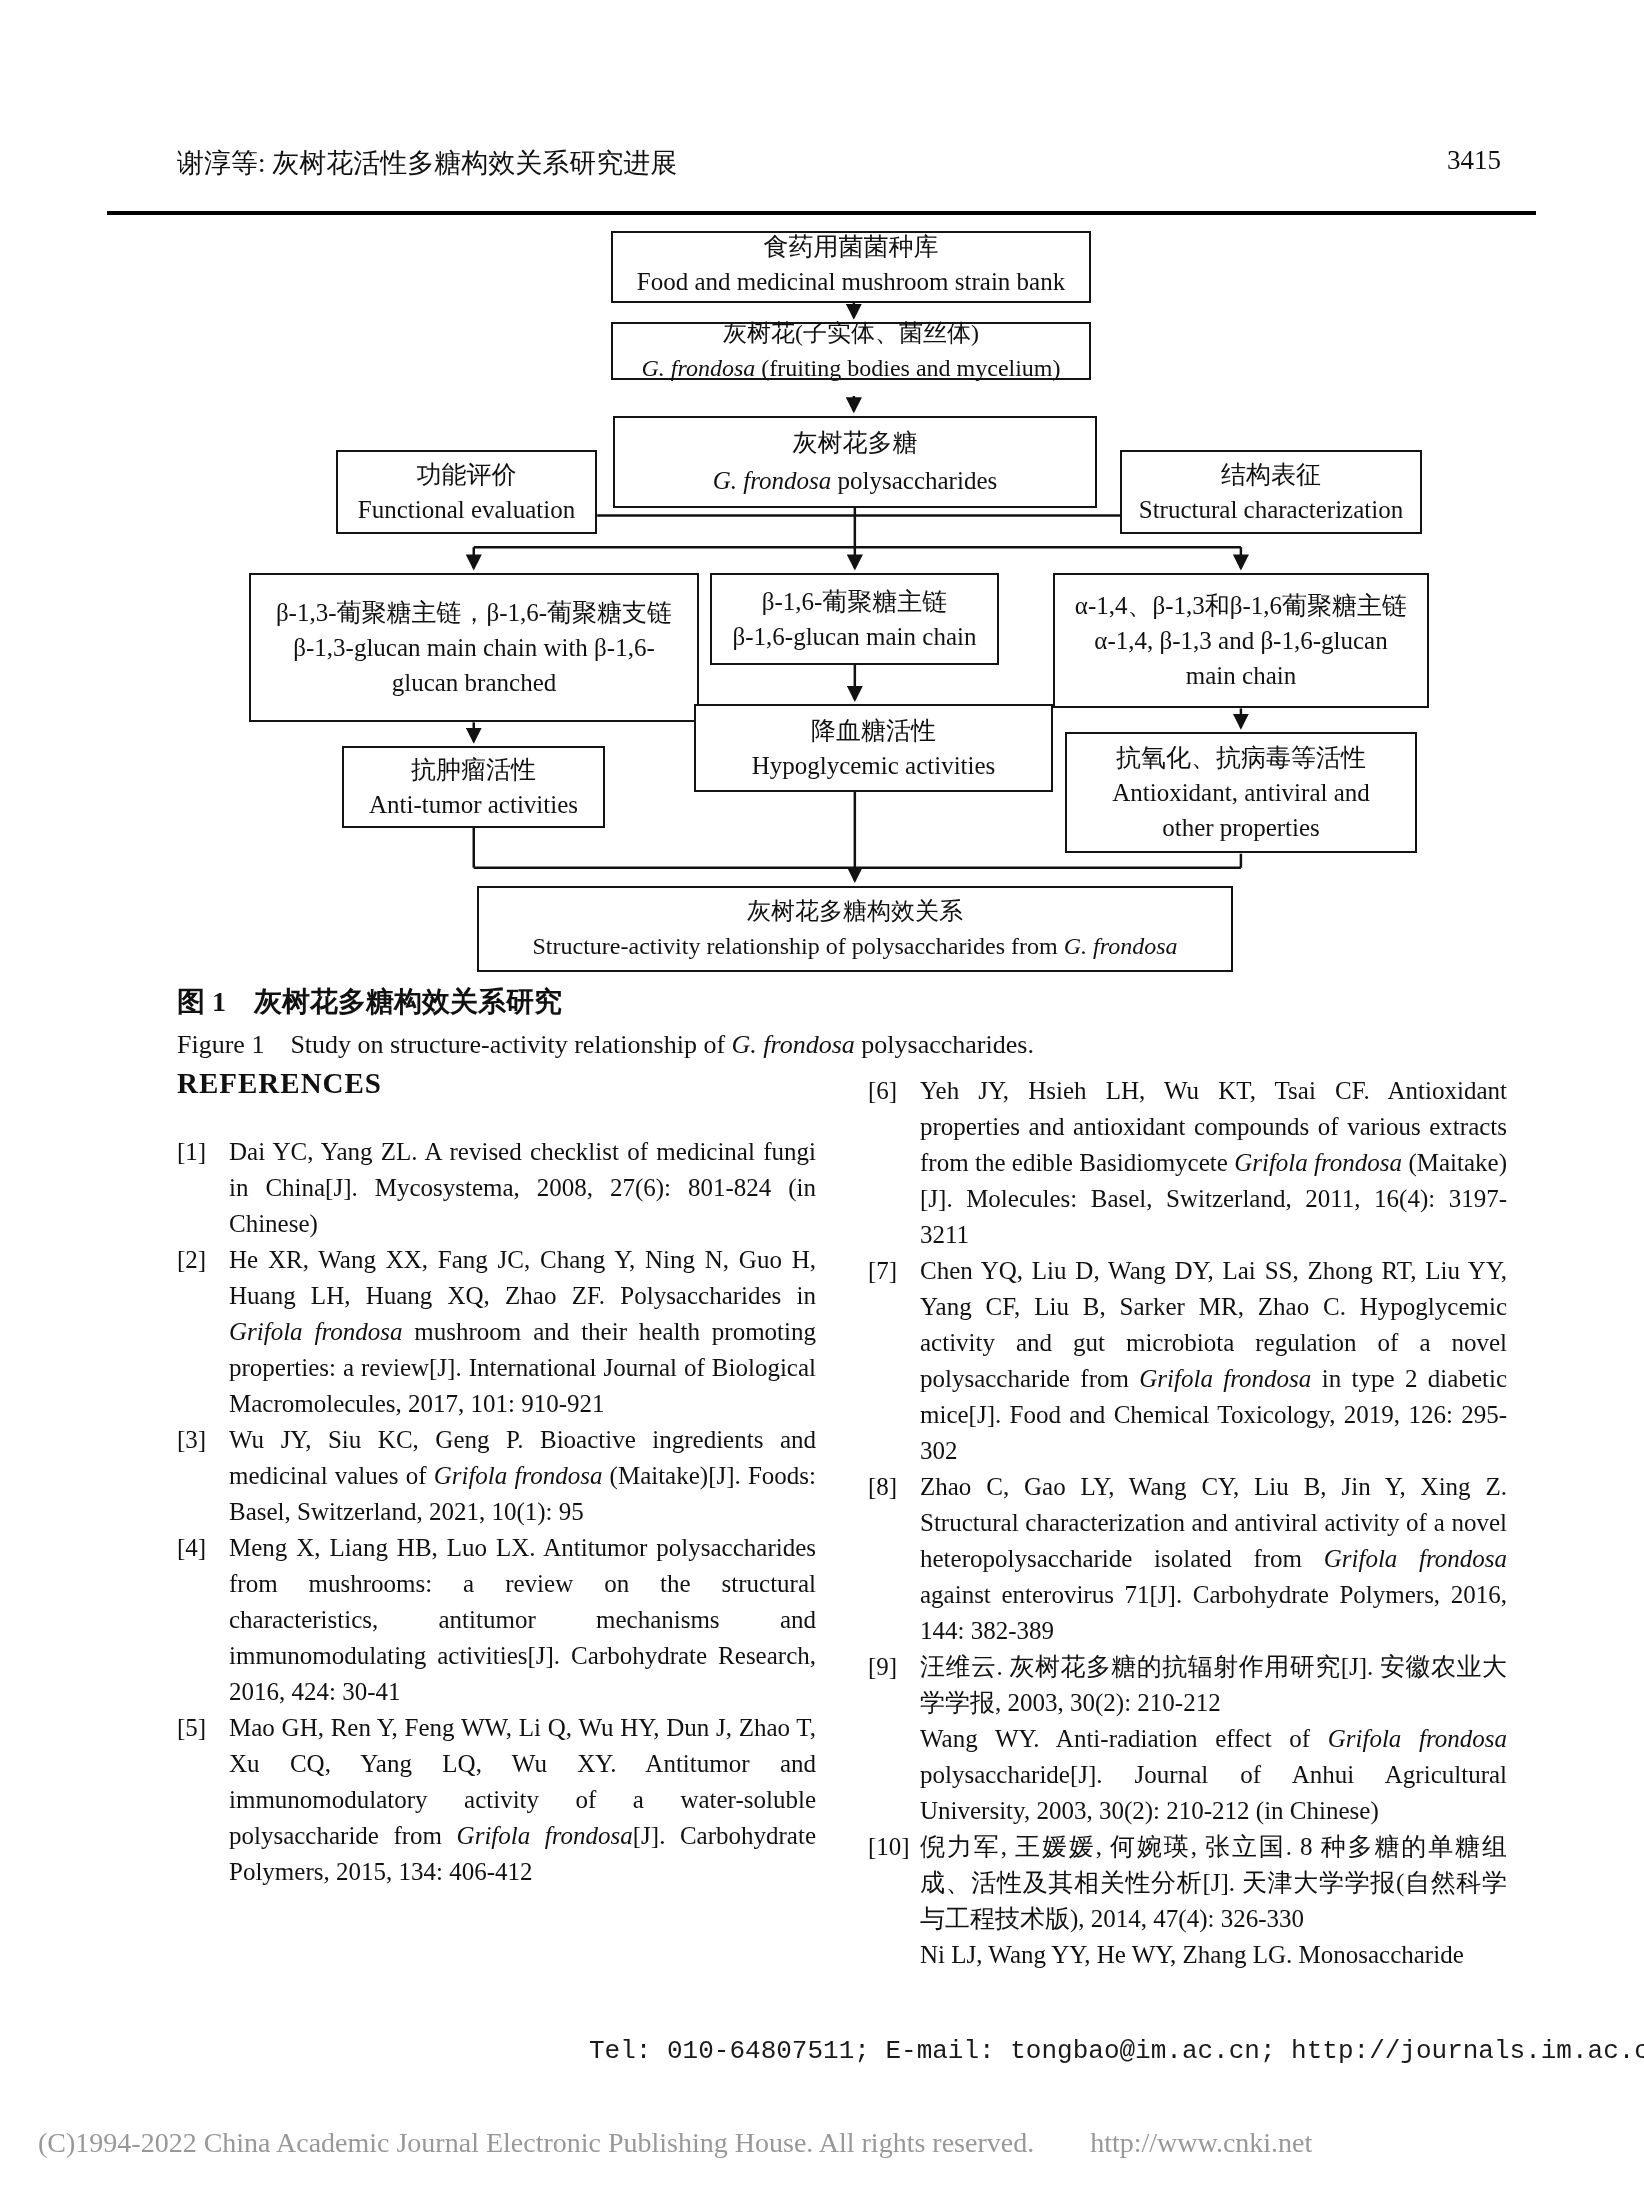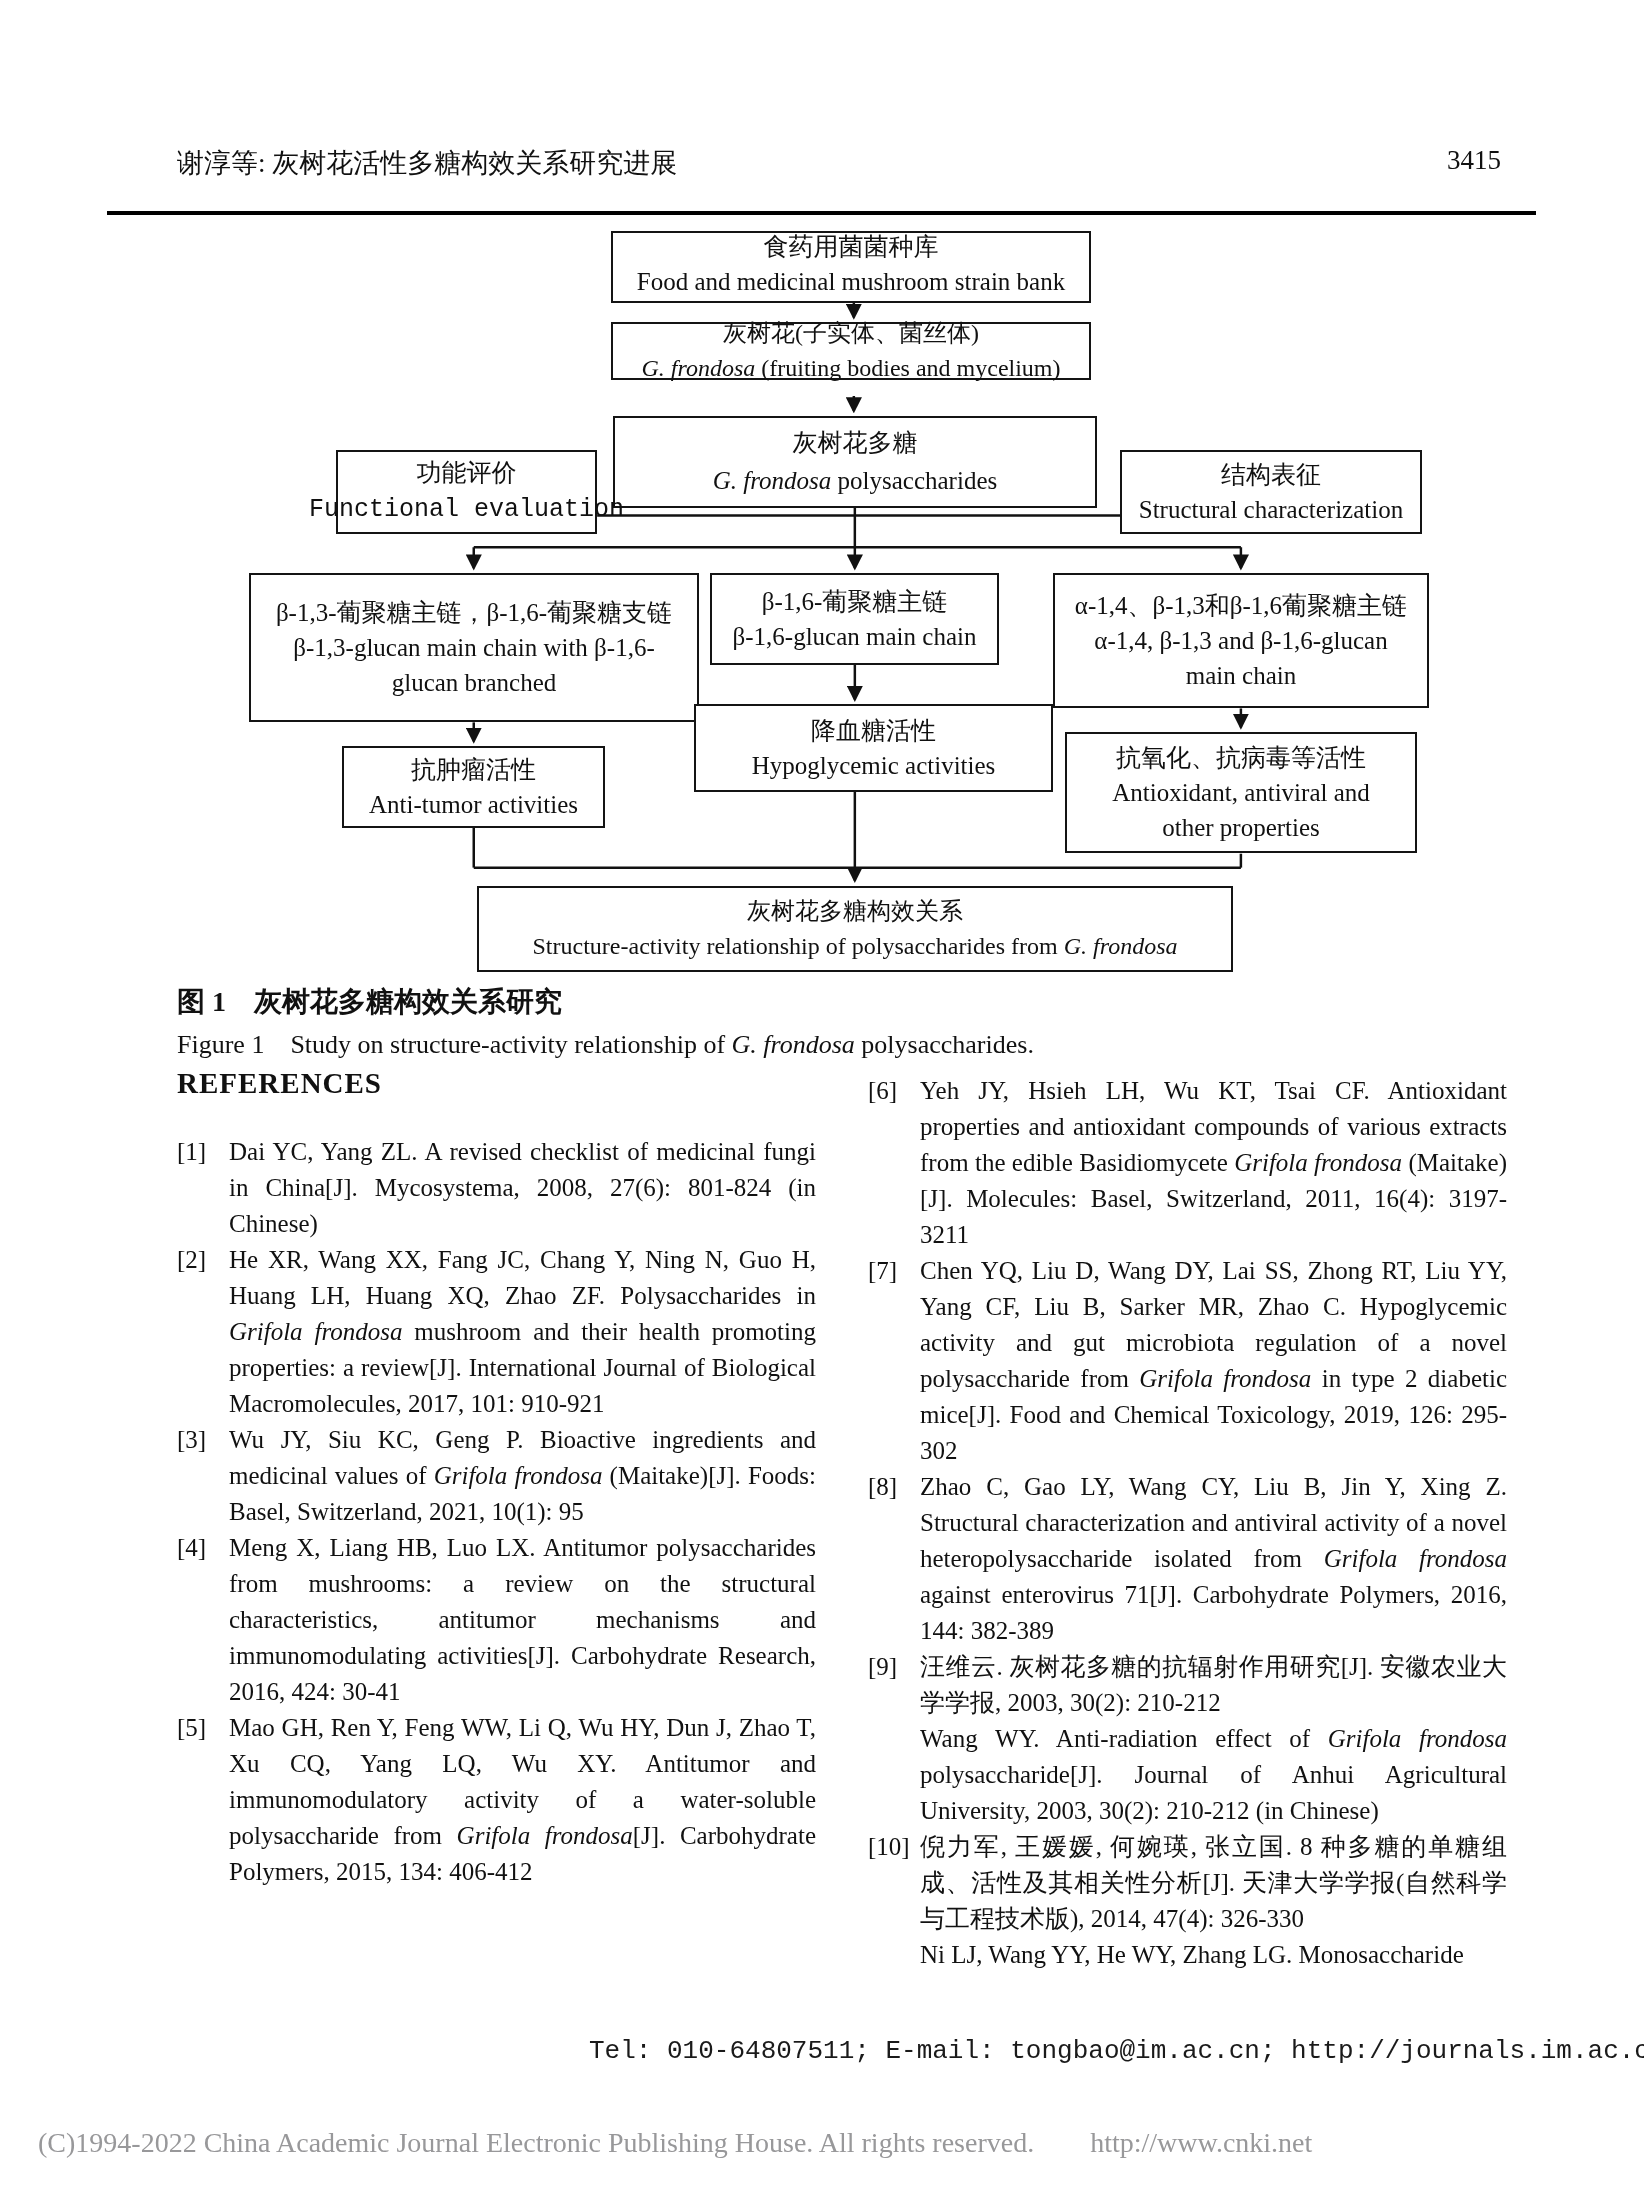--- a/index.html
+++ b/index.html
@@ -16,21 +16,21 @@
   .fc-svg{position:absolute;left:0;top:0;width:1645px;height:995px;z-index:1;}
   .fbox{
     position:absolute;z-index:2;background:#fff;border:2px solid #141414;
     display:flex;flex-direction:column;justify-content:center;align-items:center;
     text-align:center;font-size:25px;line-height:35px;padding:2px 4px;box-sizing:border-box;
   }
   .fbox .fline{white-space:nowrap;}
   .box-strain-bank{left:611px;top:231px;width:480px;height:72px;justify-content:flex-end;}
   .box-gfrondosa{left:611px;top:322px;width:480px;height:58px;font-size:24px;}
   .box-polysaccharides{left:613px;top:416px;width:484px;height:92px;line-height:38px;}
-  .box-functional-evaluation{left:336px;top:450px;width:261px;height:84px;font-family:Liberation Mono, monospace;}
+  .box-functional-evaluation{left:336px;top:450px;width:261px;height:84px;}
   .box-structural-characterization{left:1120px;top:450px;width:302px;height:84px;}
   .box-beta13-main{left:249px;top:573px;width:450px;height:149px;}
   .box-beta16-main{left:710px;top:573px;width:289px;height:92px;}
   .box-alpha14-main{left:1053px;top:573px;width:376px;height:135px;}
   .box-antitumor{left:342px;top:746px;width:263px;height:82px;}
   .box-hypoglycemic{left:694px;top:704px;width:359px;height:88px;}
   .box-antioxidant{left:1065px;top:732px;width:352px;height:121px;}
   .box-sar{left:477px;top:886px;width:756px;height:86px;font-size:24px;}
   
   .caption-cn{position:absolute;left:177px;top:983px;font-size:28px;font-weight:bold;}

